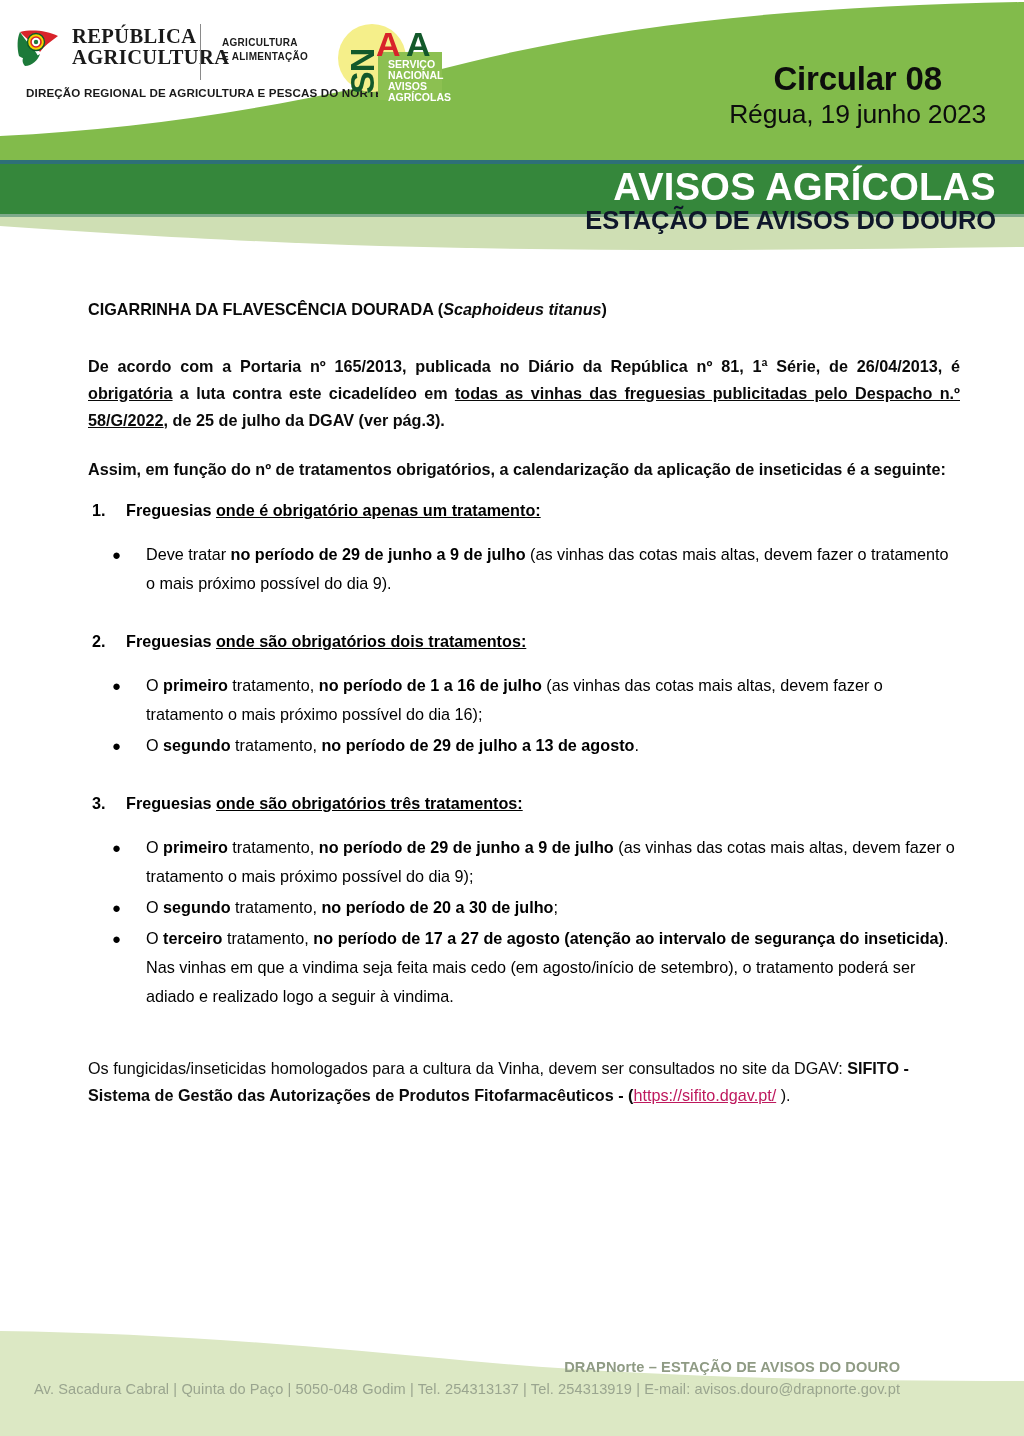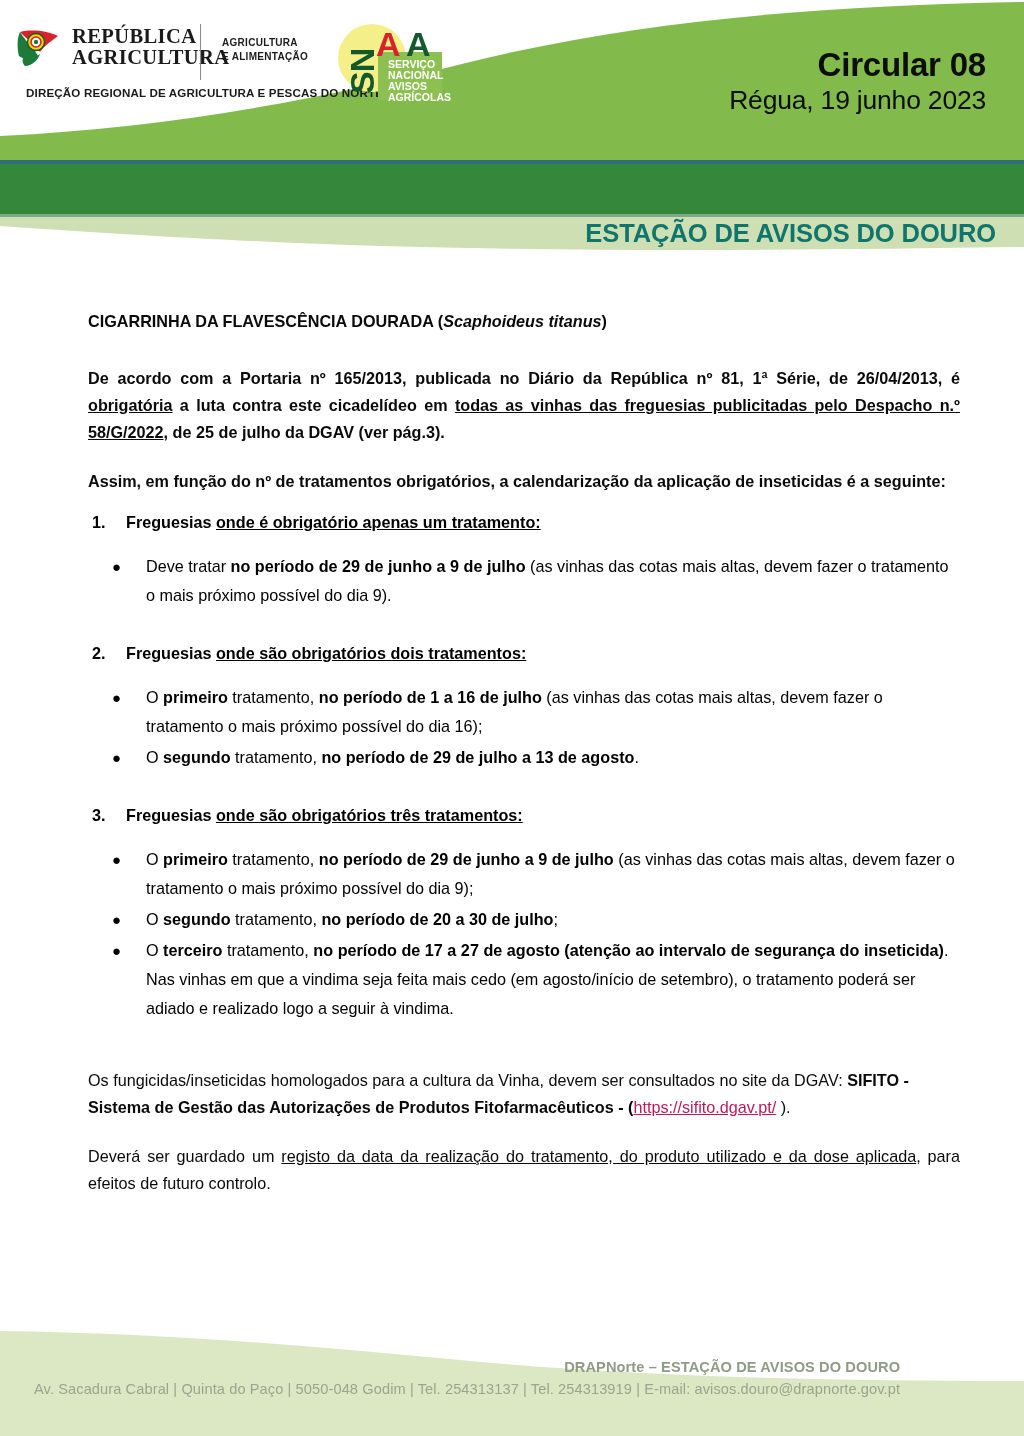--- a/index.html
+++ b/index.html
@@ -81,22 +81,22 @@
   
   #snaa {
     position: absolute;
     left: 330px; top: 8px;
     width: 130px; height: 92px;
   }
 
   
   #circular-block {
     position: absolute;
-    right: 38px; top: 46px;
-    text-align: right;
+    right: 38px; top: 60px;
+    text-align: center;
     z-index: 6;
   }
   #circular-title {
     font-weight: bold;
     font-size: 33px;
     line-height: 38px;
     color: #0d0d0d;
     letter-spacing: -0.2px;
   }
   #circular-date {
@@ -111,36 +111,35 @@
     right: 28px; top: 163px;
     font-weight: bold;
     font-size: 38px;
     line-height: 48px;
     color: #ffffff;
     letter-spacing: 0.3px;
     z-index: 6;
   }
   #banner-sub {
     position: absolute;
-    right: 28px; top: 217px;
+    right: 28px; top: 204px;
     font-weight: bold;
     font-size: 25.5px;
     line-height: 32px;
-    color: #0f766e;
+    color: #0f172a;
     letter-spacing: -0.1px;
     z-index: 6;
   }
 
   
   #content {
     position: absolute;
     left: 88px;
     top: 296px;
     width: 872px;
-    margin-top: 12px;
   }
   .para {
     font-size: 16.2px;
     line-height: 27px;
     margin: 0 0 0 0;
     color: #0a0a0a;
   }
   .gap-sm { height: 14px; }
   .gap-md { height: 22px; }
   .gap-lg { height: 30px; }
@@ -271,20 +270,21 @@
       <text x="58" y="70" font-family="Liberation Sans, sans-serif" font-size="10.5" font-weight="bold" fill="#ffffff">AVISOS</text>
       <text x="58" y="81" font-family="Liberation Sans, sans-serif" font-size="10.5" font-weight="bold" fill="#ffffff">AGRÍCOLAS</text>
     </svg>
   </div>
 
   <div id="circular-block">
     <div id="circular-title">Circular 08</div>
     <div id="circular-date">Régua, 19 junho 2023</div>
   </div>
 
+  <div id="banner-main">AVISOS AGRÍCOLAS</div>
   <div id="banner-sub">ESTAÇÃO DE AVISOS DO DOURO</div>
 </div>
 
 <div id="content">
 
   <p class="para"><span class="b">CIGARRINHA DA FLAVESCÊNCIA DOURADA (</span><span class="b i">Scaphoideus titanus</span><span class="b">)</span></p>
 
   <div class="gap-lg"></div>
 
   <p class="para just b"><span>De acordo com a Portaria nº 165/2013, publicada no Diário da República nº 81, 1ª Série, de 26/04/2013, é </span><span class="u">obrigatória</span><span> a luta contra este cicadelídeo em </span><span class="u">todas as vinhas das freguesias publicitadas pelo Despacho n.º 58/G/2022</span><span>, de 25 de julho da DGAV (ver pág.3).</span></p>
@@ -338,21 +338,20 @@
     </div>
   </div>
 
   <div class="gap-lg"></div>
   <div class="gap-sm"></div>
 
   <p class="para"><span>Os fungicidas/inseticidas homologados para a cultura da Vinha, devem ser consultados no site da DGAV: </span><span class="b">SIFITO - Sistema de Gestão das Autorizações de Produtos Fitofarmacêuticos - (</span><a class="link" href="#">https://sifito.dgav.pt/</a><span> ).</span></p>
 
   <div class="gap-md"></div>
 
-  <p class="para just"><span>Deverá ser guardado um </span><span class="u">registo da data da realização do tratamento, do produto utilizado e da dose aplicada</span><span>, para efeitos de futuro controlo.</span></p>
 </div>
 
 <div id="footer">
   <svg id="footer-art" viewBox="0 0 1024 125" preserveAspectRatio="none">
     <path d="M0,20 C160,22 300,34 470,50 C640,66 830,70 1024,70 L1024,125 L0,125 Z" fill="#dce8c4"></path>
   </svg>
   <div id="footer-text">
     <div id="footer-line1">DRAPNorte – ESTAÇÃO DE AVISOS DO DOURO</div>
     <div id="footer-line2">Av. Sacadura Cabral | Quinta do Paço | 5050-048 Godim | Tel. 254313137 | Tel. 254313919 | E-mail: avisos.douro@drapnorte.gov.pt</div>
   </div>

